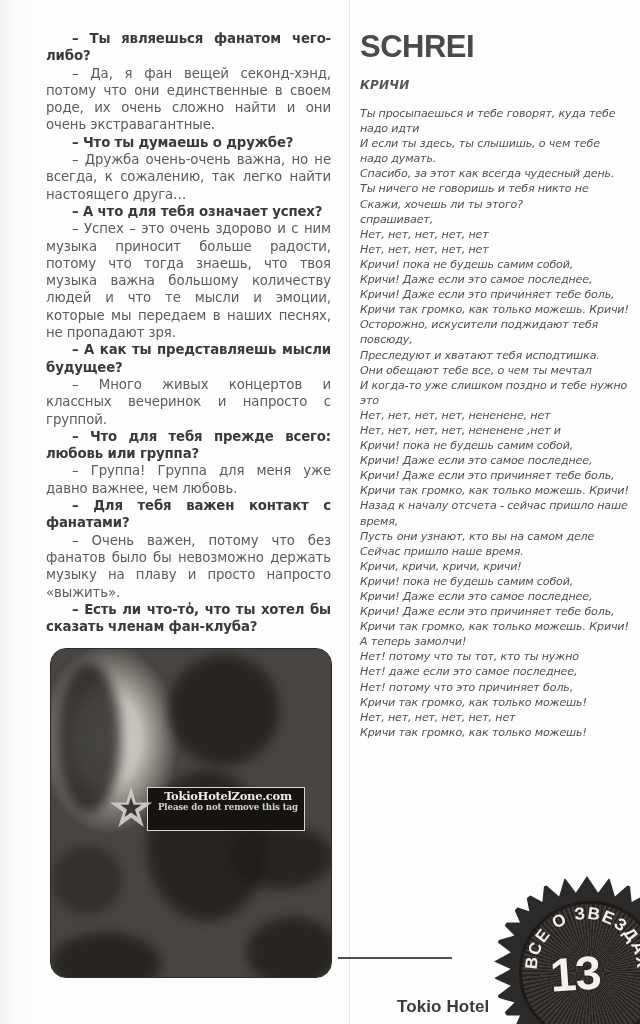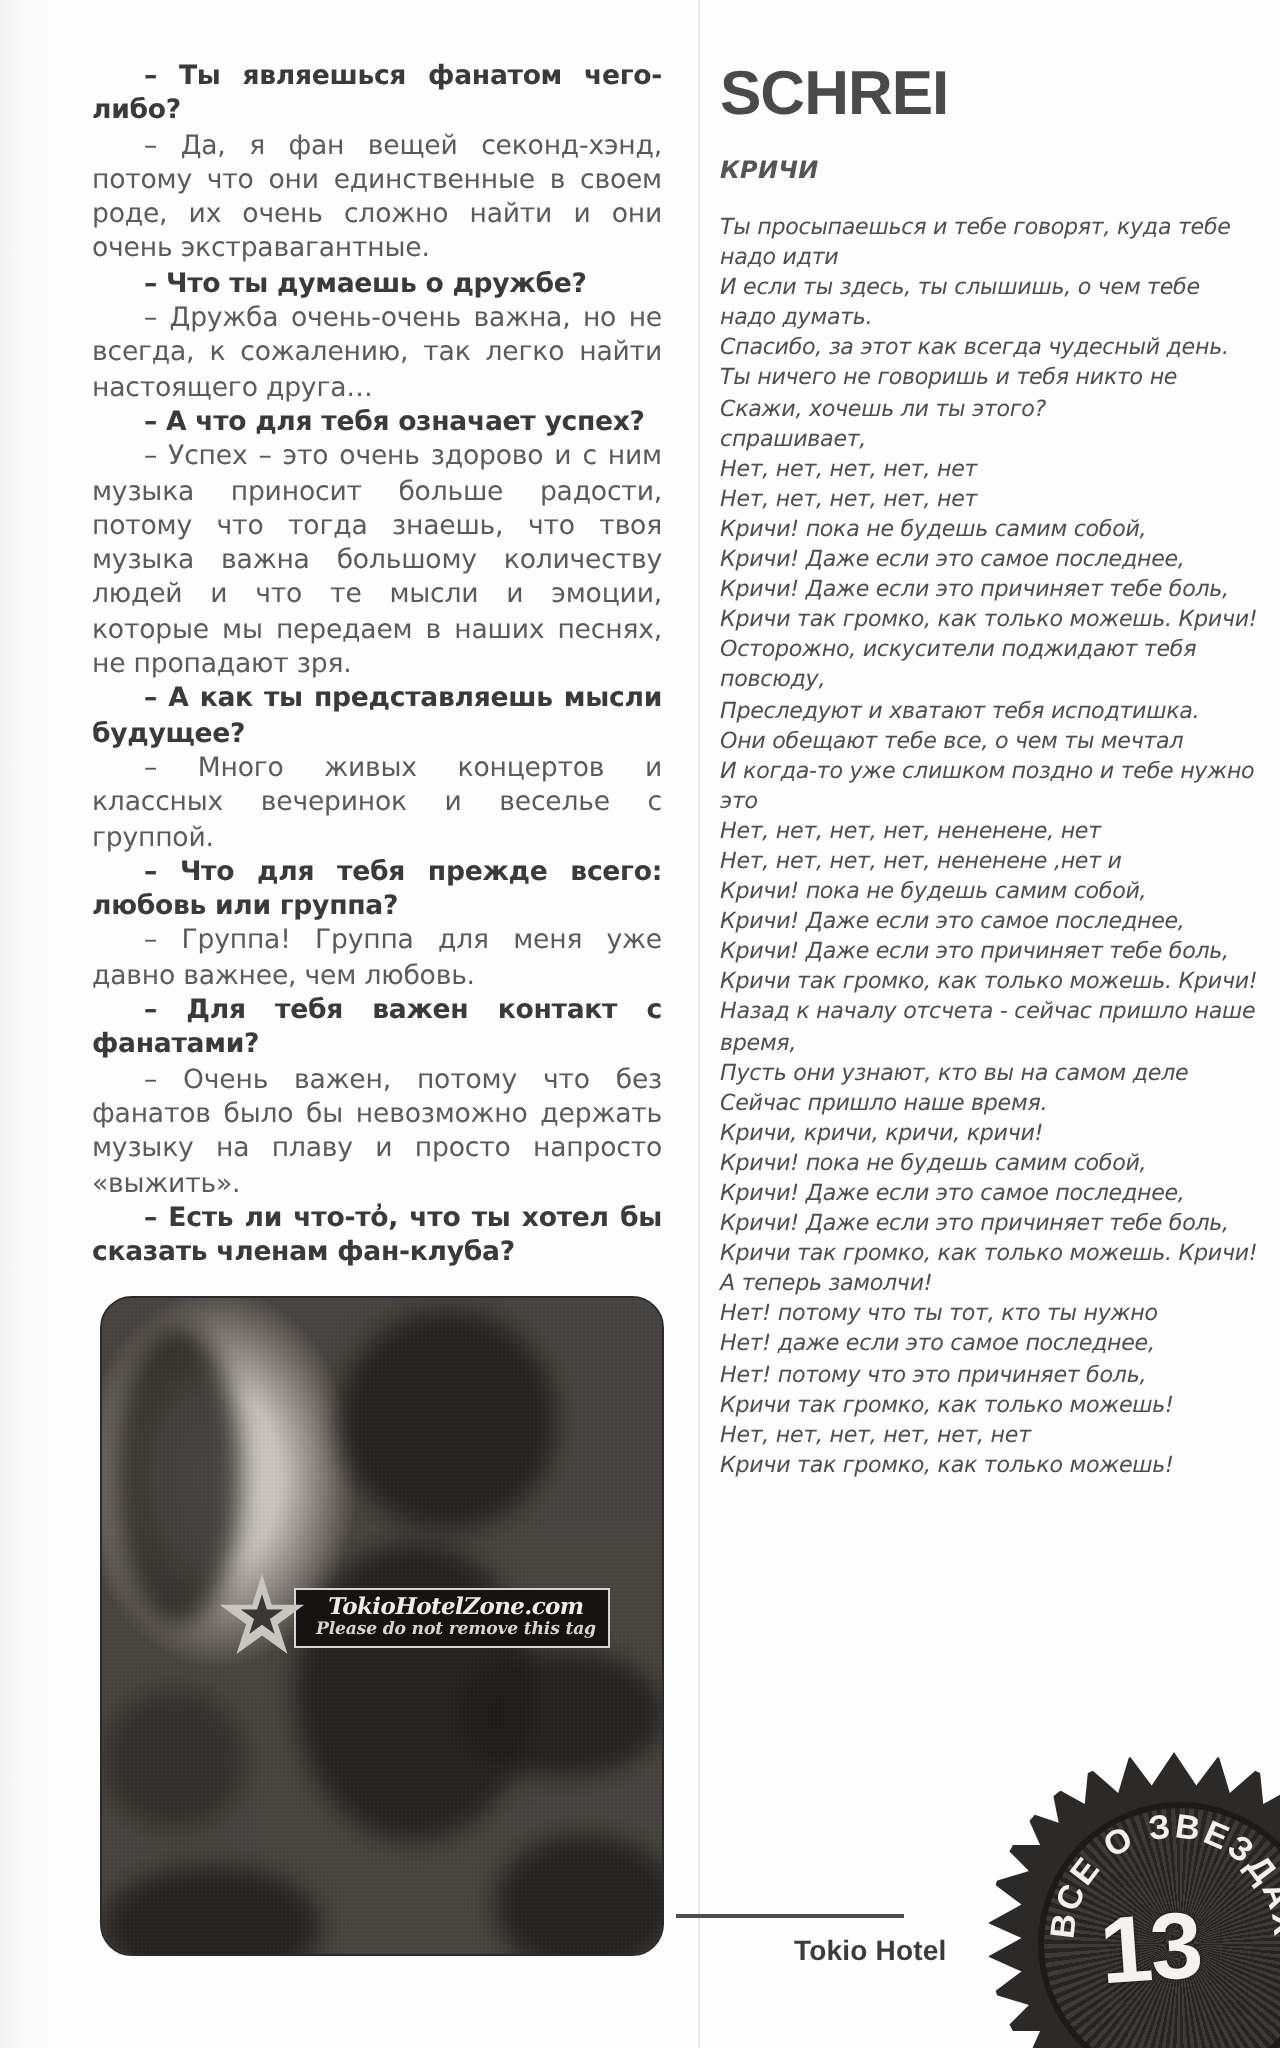--- a/index.html
+++ b/index.html
@@ -133,22 +133,20 @@
       repeating-linear-gradient(90deg, rgba(255,255,255,0.04) 0px, rgba(0,0,0,0.04) 1px, rgba(255,255,255,0.04) 2px);
     opacity: 0.55;
   }
 
   
   #watermark {
     position: absolute;
     left: 58px;
     top: 138px;
     display: flex;
-    align-items: center;
-    font-style: italic;
   }
   #watermark-star {
     width: 44px; height: 44px;
     position: relative;
     margin-right: -6px;
     z-index: 2;
   }
   #watermark-star .star-shape {
     position: absolute;
     left: 0; top: 0;
@@ -194,24 +192,24 @@
     position: absolute;
     left: 338px;
     top: 957px;
     width: 114px;
     height: 1.5px;
     background: #4f4f4f;
   }
   #footer-title {
     position: absolute;
     left: 397px;
-    top: 967px;
-    font-family: "Liberation Sans", sans-serif;
-    font-weight: bold;
-    font-size: 14px;
+    top: 997px;
+    font-family: "Liberation Sans", sans-serif;
+    font-weight: bold;
+    font-size: 17px;
     color: #3b3b3b;
     letter-spacing: 0.1px;
   }
 
   
   #page-badge {
     position: absolute;
     left: 494px;
     top: 876px;
     width: 186px;
@@ -278,21 +276,21 @@
 <div id="page">
 
   <div id="left-column">
       <p class="q">– Ты являешься фанатом чего-либо?</p>
       <p class="a">– Да, я фан вещей секонд-хэнд, потому что они единственные в своем роде, их очень сложно найти и они очень экстравагантные.</p>
       <p class="q">– Что ты думаешь о дружбе?</p>
       <p class="a">– Дружба очень-очень важна, но не всегда, к сожалению, так легко найти настоящего друга…</p>
       <p class="q">– А что для тебя означает успех?</p>
       <p class="a">– Успех – это очень здорово и с ним музыка приносит больше радости, потому что тогда знаешь, что твоя музыка важна большому количеству людей и что те мысли и эмоции, которые мы передаем в наших песнях, не пропадают зря.</p>
       <p class="q">– А как ты представляешь мысли будущее?</p>
-      <p class="a">– Много живых концертов и классных вечеринок и веселье с группой.</p>
+      <p class="a">– Много живых концертов и классных вечеринок и напросто с группой.</p>
       <p class="q">– Что для тебя прежде всего: любовь или группа?</p>
       <p class="a">– Группа! Группа для меня уже давно важнее, чем любовь.</p>
       <p class="q">– Для тебя важен контакт с фанатами?</p>
       <p class="a">– Очень важен, потому что без фанатов было бы невозможно держать музыку на плаву и просто напросто «выжить».</p>
       <p class="q">– Есть ли что-то̓, что ты хотел бы сказать членам фан-клуба?</p>
     </div>
 
   <div id="divider"></div>
 
   <div id="right-column">

